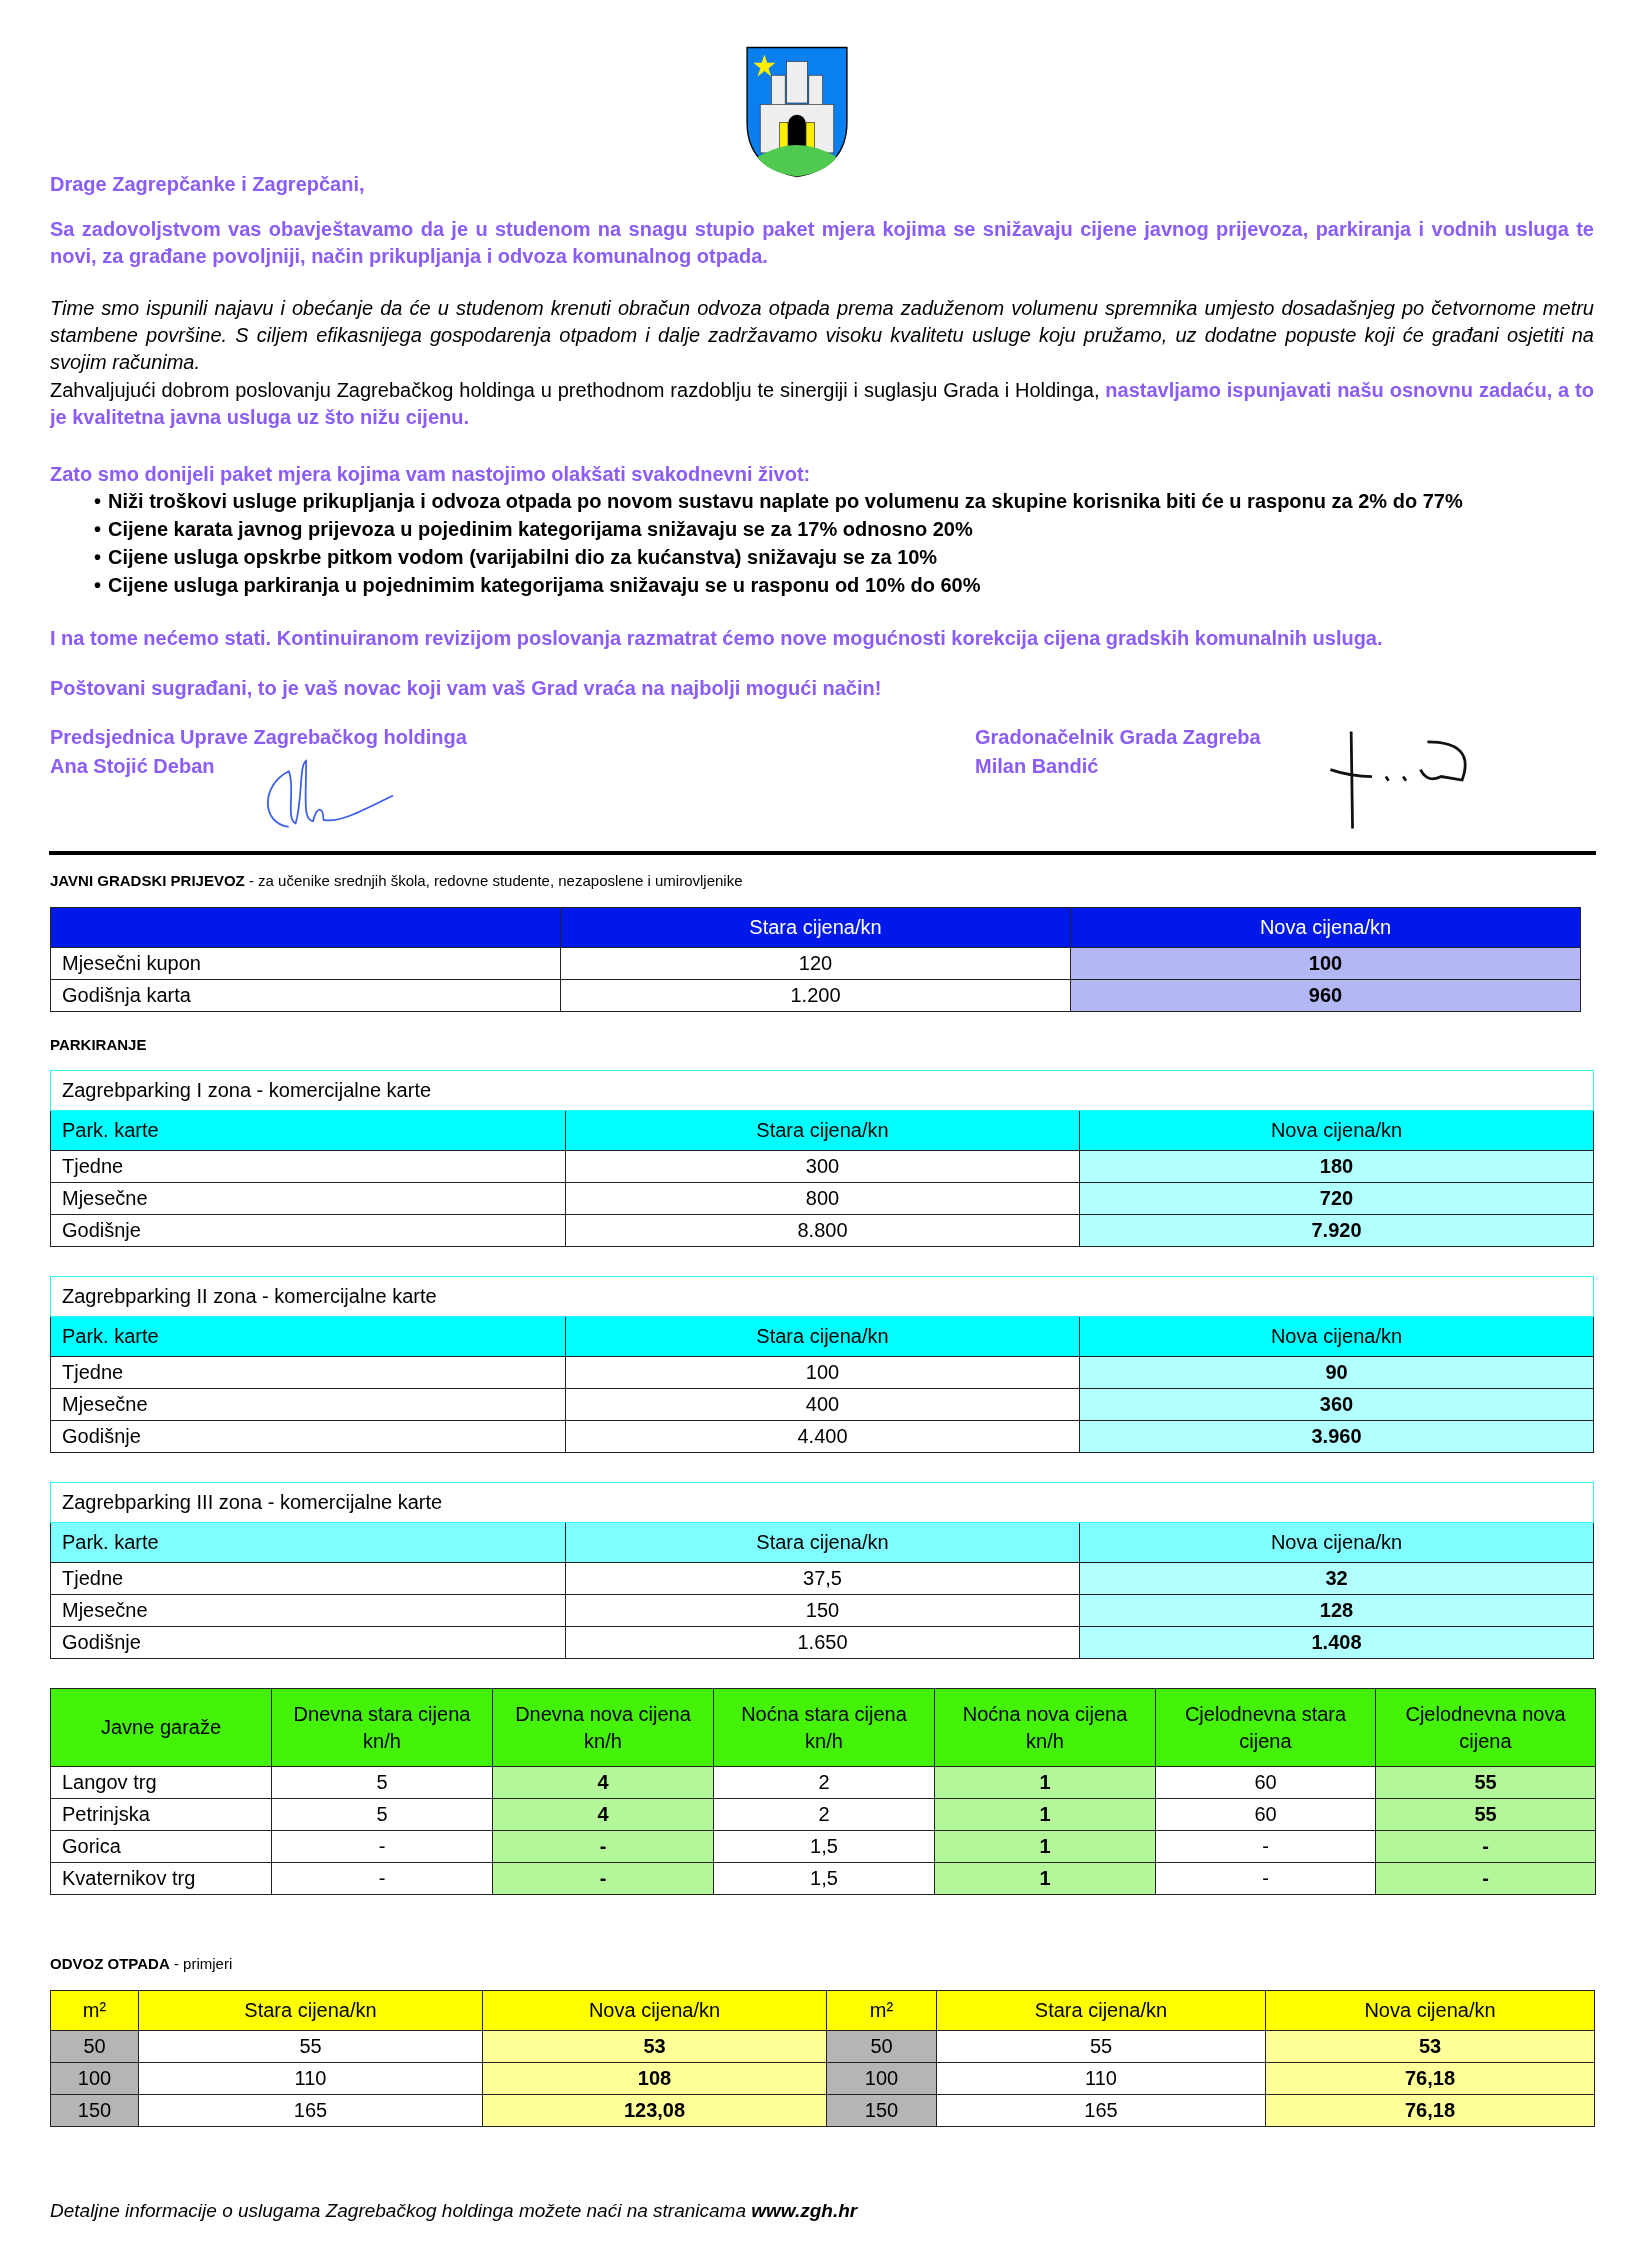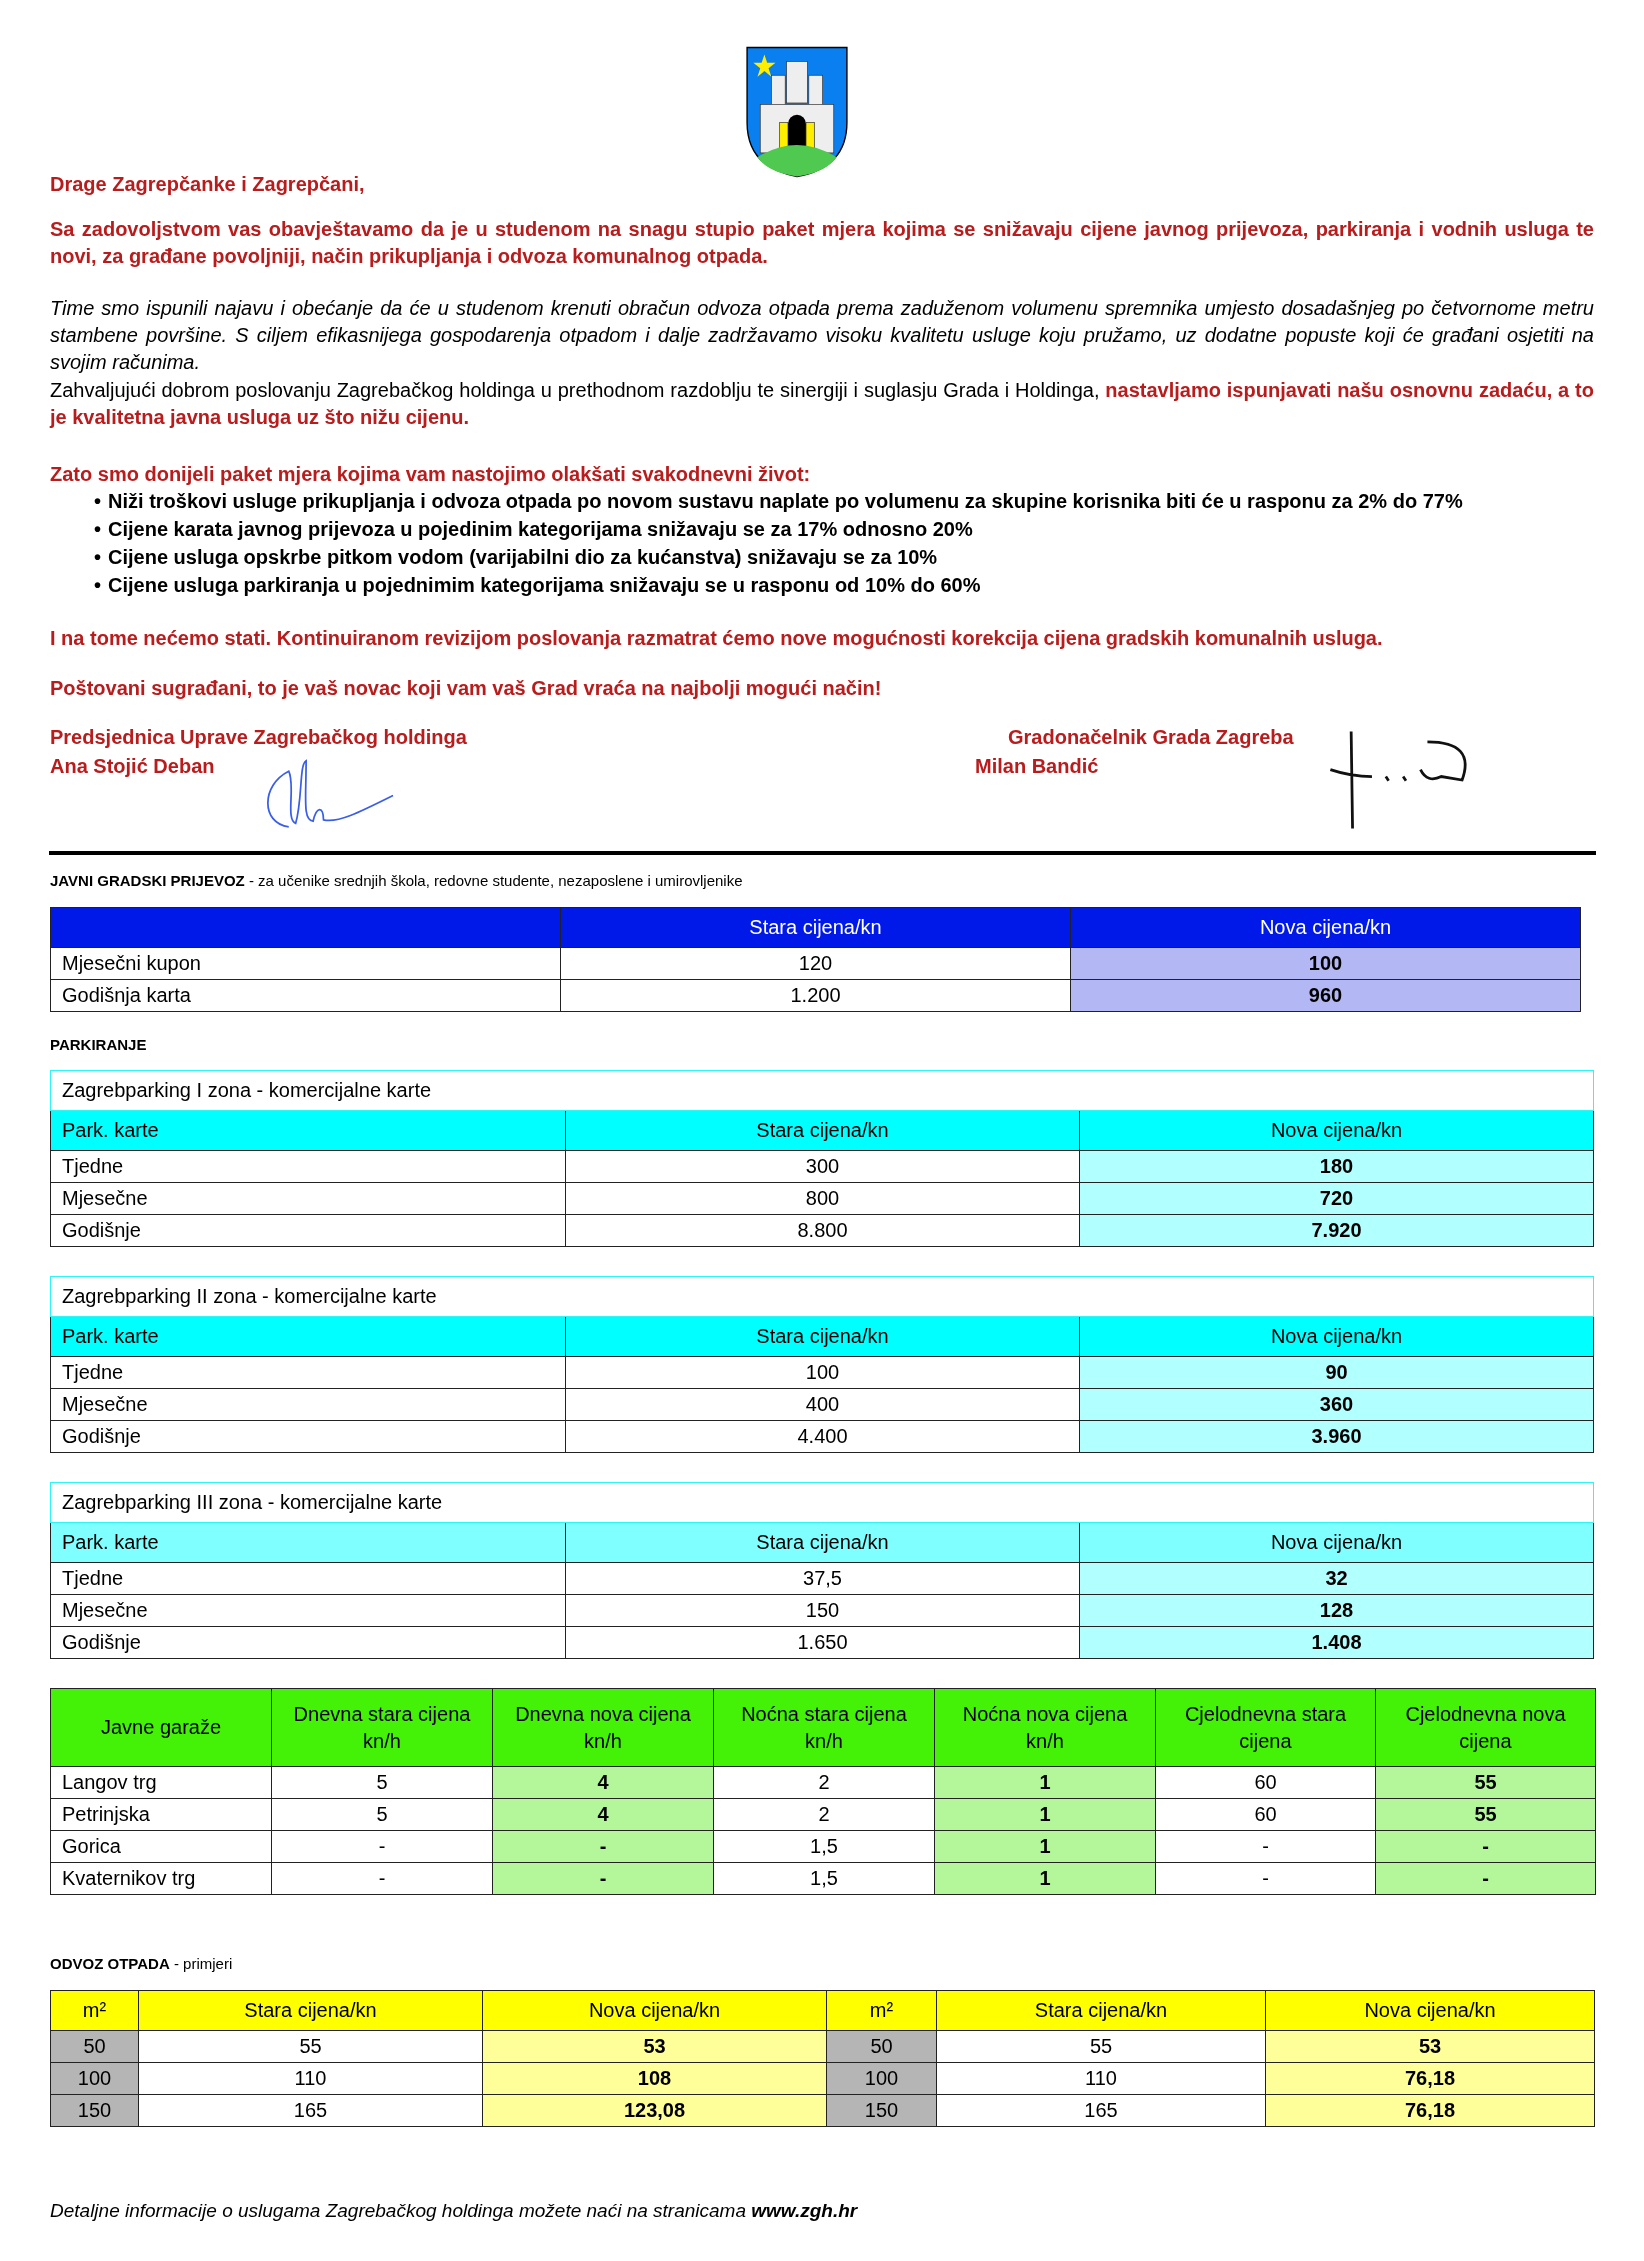--- a/index.html
+++ b/index.html
@@ -1,19 +1,19 @@
 <!DOCTYPE html>
 <html style="font-size:11px"><head>
 <meta charset="utf-8">
 <style>
   html, body { margin:0; padding:0; background:#ffffff; }
   body { width:1644px; height:2261px; position:relative; overflow:hidden;
          font-family:"Liberation Sans", "DejaVu Sans", sans-serif; color:#000; }
   .abs { position:absolute; }
-  .blue { color:#b91c1c; }
+  .blue { color:#8b5cf6; }
   .b { font-weight:bold; }
   .txt { font-size:20px; line-height:27px; }
   .para { left:50px; width:1544px; text-align:justify; }
   .bullets { left:94px; width:1497px; margin:0; padding:0; list-style:none; }
   .bullets li { font-size:20px; line-height:28px; font-weight:bold; }
   .bullets li::before { content:"\2022"; margin-right:7px; }
 
   table { border-collapse:collapse; position:absolute; table-layout:fixed; }
   td { font-size:20px; height:31px; padding:0 11px; border:1.4px solid #222; }
   .c { text-align:center; }
@@ -77,21 +77,21 @@
 <div class="abs txt blue b" style="left:50px; top:625px;">I na tome nećemo stati. Kontinuiranom revizijom poslovanja razmatrat ćemo nove mogućnosti korekcija cijena gradskih komunalnih usluga.</div>
 <div class="abs txt blue b" style="left:50px; top:675px;">Poštovani sugrađani, to je vaš novac koji vam vaš Grad vraća na najbolji mogući način!</div>
 
 <div class="abs txt blue b" style="left:50px; top:724px;">Predsjednica Uprave Zagrebačkog holdinga</div>
 <div class="abs txt blue b" style="left:50px; top:753px;">Ana Stojić Deban</div>
 <div class="abs" style="left:247px; top:757px;">
   <svg width="153" height="77" viewBox="0 0 220 110">
       <path d="M60 100 C20 95 20 40 60 20 C70 40 55 90 70 95 C80 60 75 10 85 5 C85 60 80 90 95 92 C100 70 110 70 110 90 C130 95 160 80 210 55" fill="none" stroke="#3a5ee8" stroke-width="2.5"></path>
     </svg>
 </div>
-<div class="abs txt blue b" style="left:975px; top:724px;margin-left:33px;">Gradonačelnik Grada Zagreba</div>
+<div class="abs txt blue b" style="left:975px; top:724px;">Gradonačelnik Grada Zagreba</div>
 <div class="abs txt blue b" style="left:975px; top:753px;">Milan Bandić</div>
 <div class="abs" style="left:1323px; top:728px;">
   <svg width="195" height="104" viewBox="0 0 280 150">
       <path d="M40 5 L42 145 M10 60 Q40 70 70 70 M90 70 l4 6 M115 70 l4 6 M140 60 Q150 80 170 70 L200 75 Q220 20 150 20" fill="none" stroke="#111" stroke-width="4"></path>
     </svg>
 </div>
 
 <div class="abs" style="left:49px; top:851px; width:1547px; height:3.5px; background:#000;"></div>
 
 <div class="abs h-section" style="left:50px; top:872px;">

